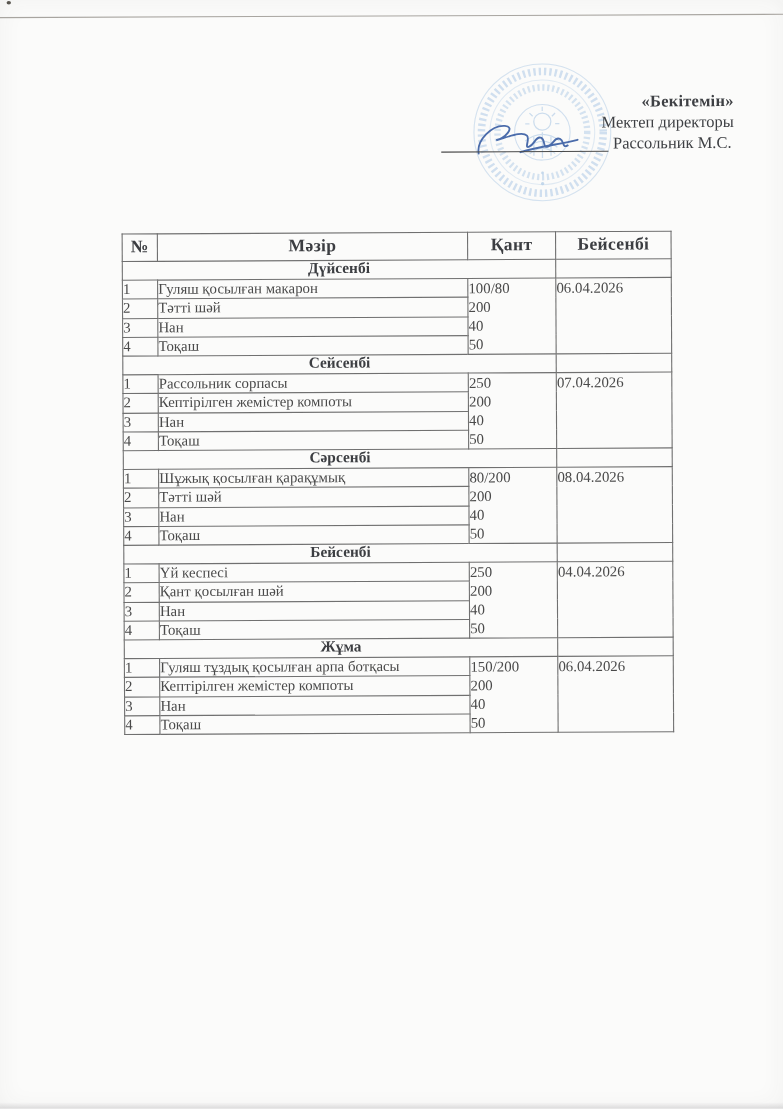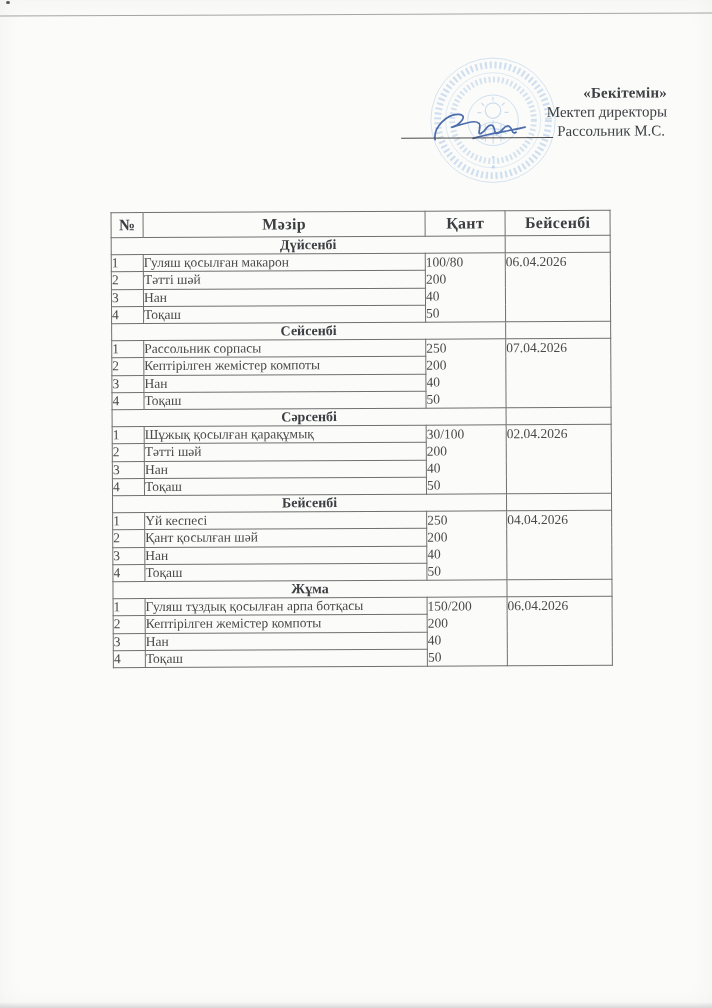--- a/index.html
+++ b/index.html
@@ -186,26 +186,26 @@
             <td class="dish-cell">Тоқаш</td>
           </tr>
           <tr class="day-row">
             <td class="day-name" colspan="3">Сәрсенбі</td>
             <td></td>
           </tr>
           <tr class="item-row">
             <td class="num-cell">1</td>
             <td class="dish-cell">Шұжық қосылған қарақұмық</td>
             <td class="grams-cell" rowspan="4">
-              <div>30/100</div>
-              <div>200</div>
-              <div>40</div>
-              <div>50</div>
-            </td>
-            <td class="date-cell" rowspan="4">02.04.2026</td>
+              <div>80/200</div>
+              <div>200</div>
+              <div>40</div>
+              <div>50</div>
+            </td>
+            <td class="date-cell" rowspan="4">08.04.2026</td>
           </tr>
           <tr class="item-row">
             <td class="num-cell">2</td>
             <td class="dish-cell">Тәтті шәй</td>
           </tr>
           <tr class="item-row">
             <td class="num-cell">3</td>
             <td class="dish-cell">Нан</td>
           </tr>
           <tr class="item-row">

